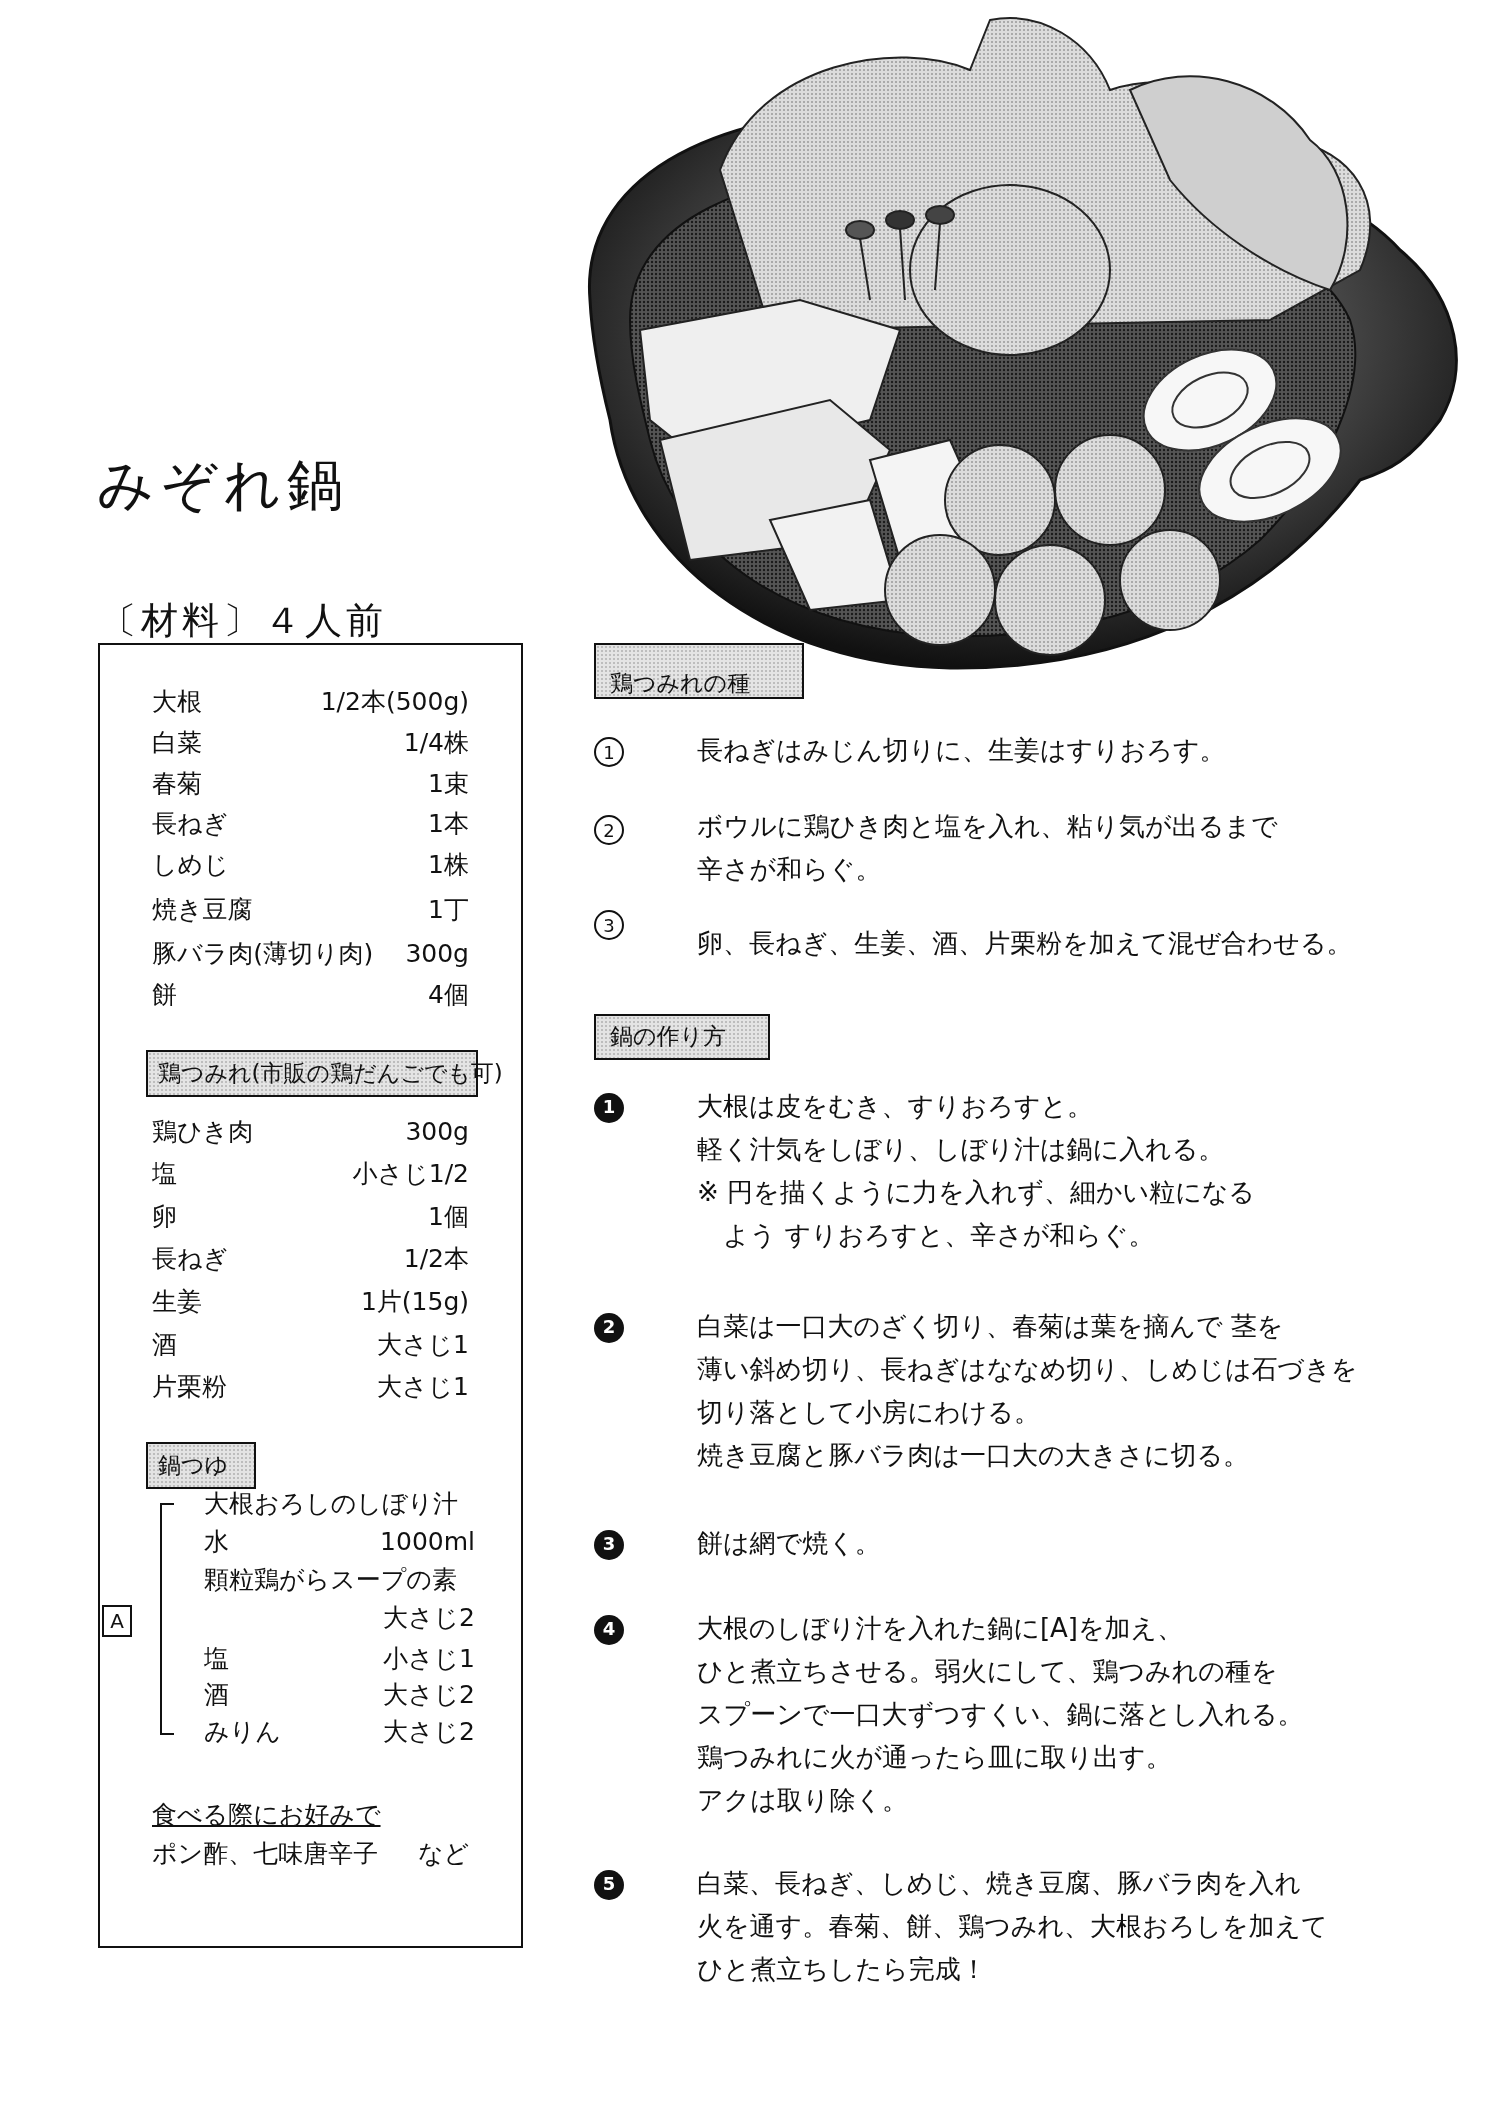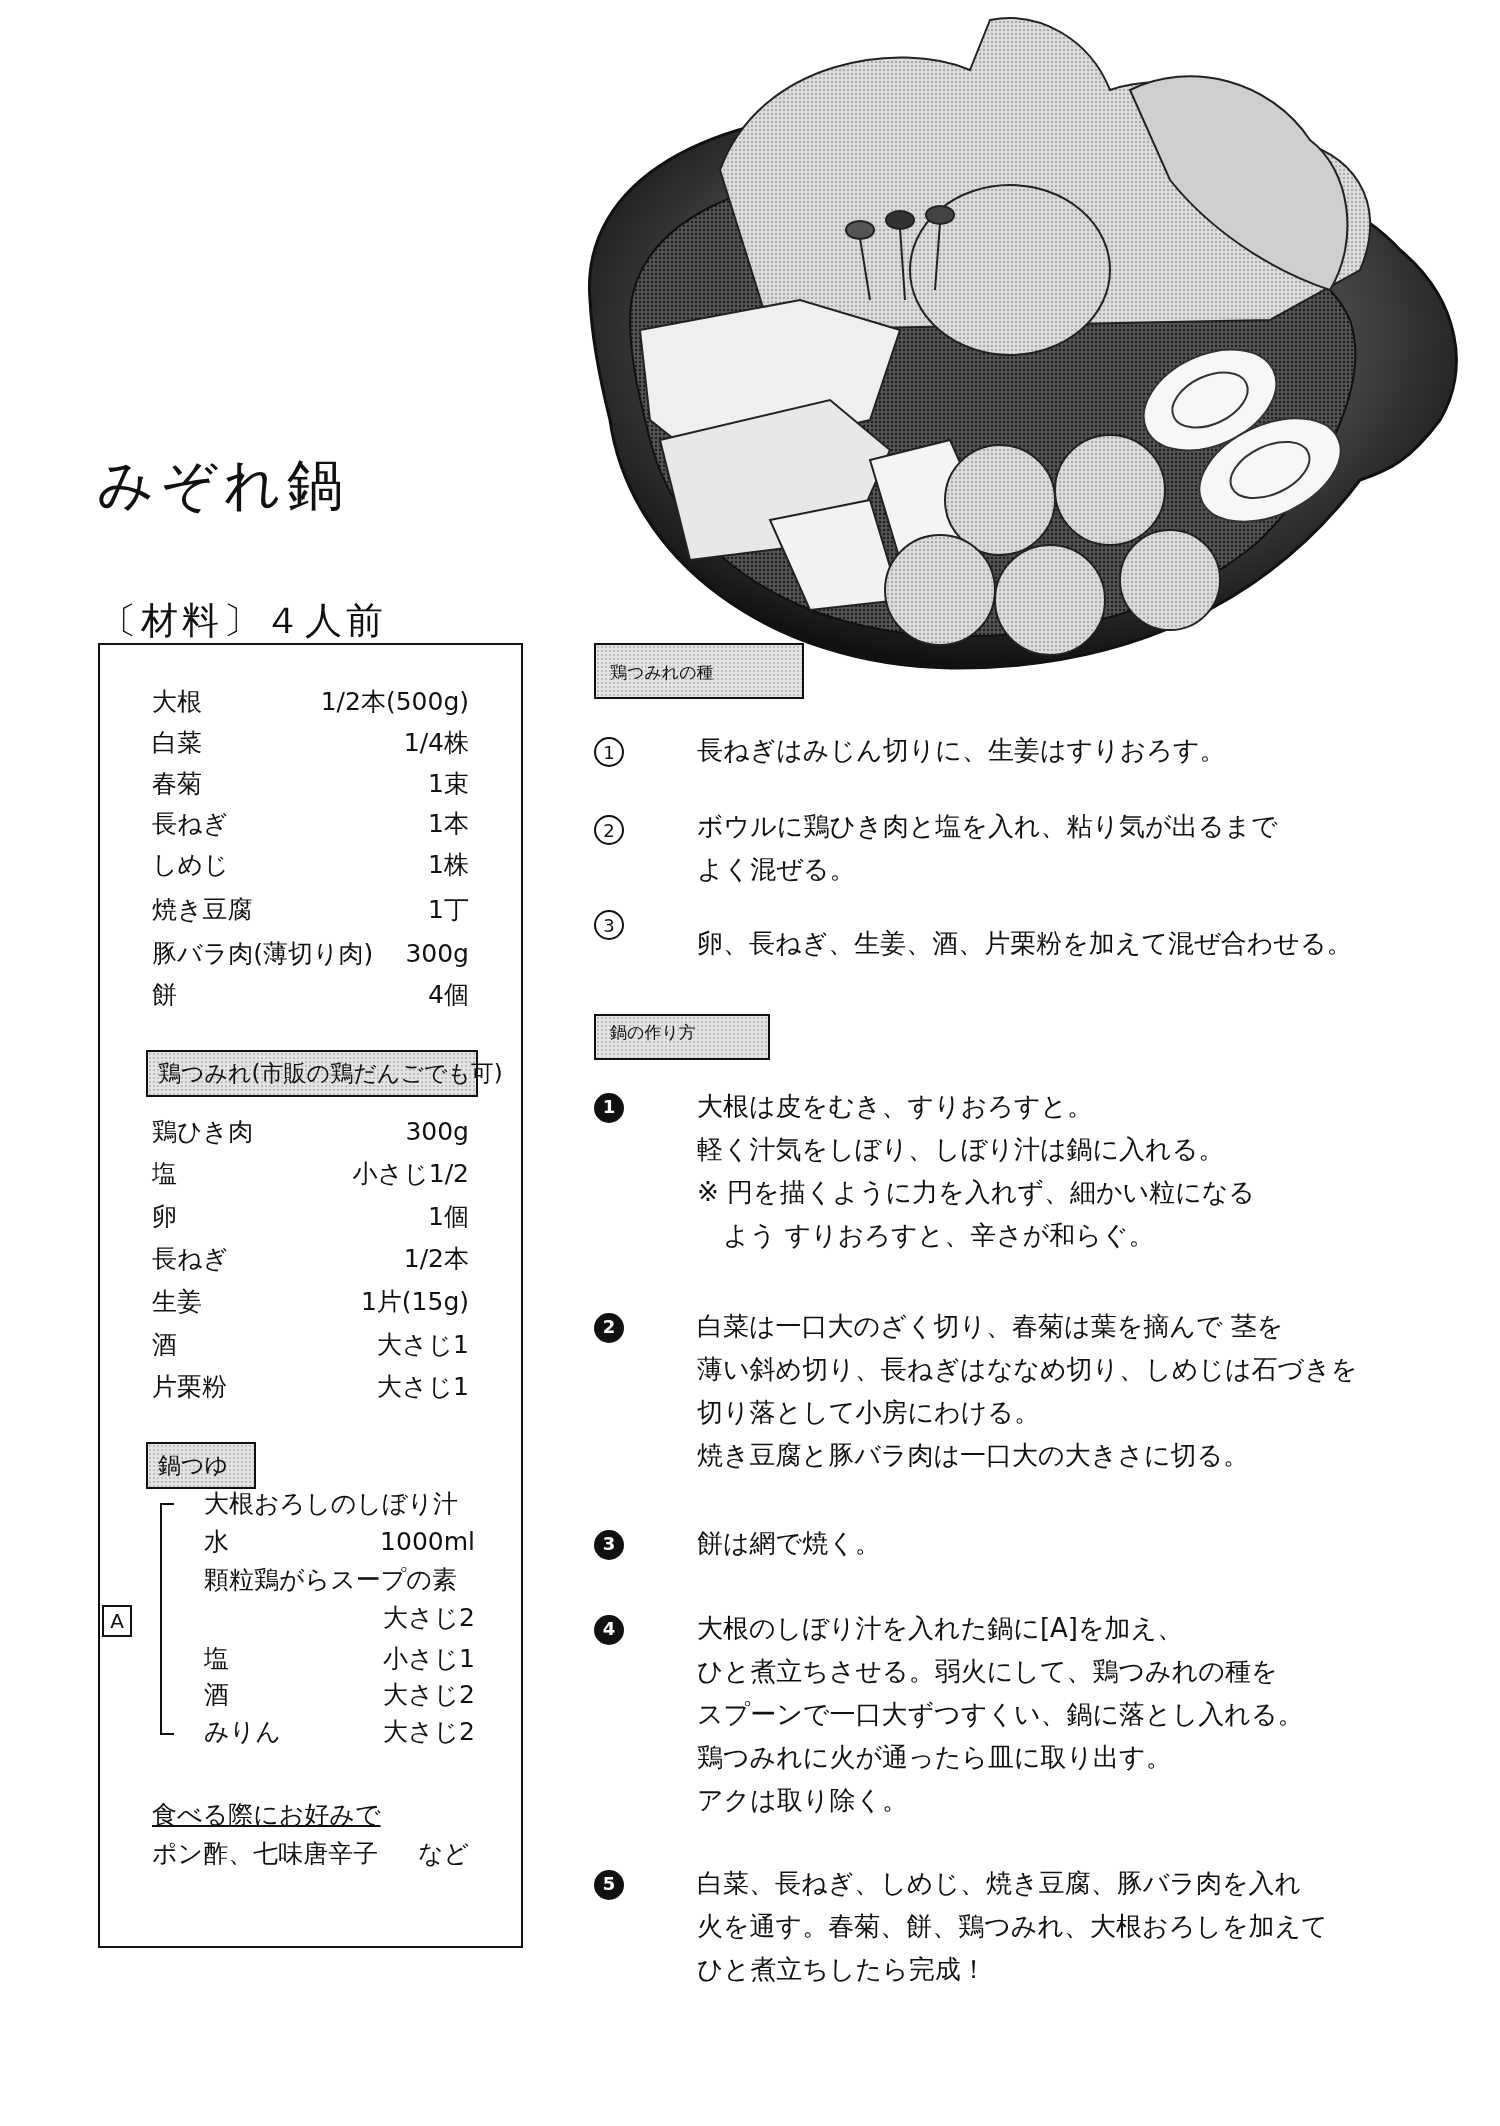--- a/index.html
+++ b/index.html
@@ -27,21 +27,21 @@
   .sub-head { position:absolute; font-size:23px; padding:6px 10px; white-space:nowrap; }
 
   .bracket { position:absolute; left:60px; top:858px; width:12px; height:228px;
              border-left:2.5px solid #111; border-top:2.5px solid #111; border-bottom:2.5px solid #111; }
   .a-badge { position:absolute; left:2px; top:960px; width:26px; height:28px; border:2px solid #111;
              font-size:20px; line-height:28px; text-align:center; }
 
   .note { position:absolute; left:52px; font-size:25px; }
 
   
-  .sec-box { position:absolute; font-size:17px; padding:16px 14px; white-space:nowrap; }
+  .sec-box { position:absolute; font-size:23px; padding:23px 14px; white-space:nowrap; }
   .step { position:absolute; left:594px; width:820px; }
   .step-num { position:absolute; left:0; width:30px; height:30px; border-radius:50%;
               font-size:18px; line-height:28px; text-align:center; box-sizing:border-box; }
   .step-num.outline { border:2.2px solid #111; background:#fff; color:#111; }
   .step-num.filled { background:#111; color:#fff; font-weight:bold; }
   .step-text { position:absolute; left:103px; right:0; font-size:26px; line-height:43px; }
   .step-text div { white-space:nowrap; }
 </style>
 </head>
 <body>
@@ -217,21 +217,21 @@
 <div class="step" style="top:737px;">
   <div class="step-num outline" style="top:0px;">1</div>
   <div class="step-text" style="top:-8px;">
     <div>長ねぎはみじん切りに、生姜はすりおろす。</div>
   </div>
 </div>
 <div class="step" style="top:815px;">
   <div class="step-num outline" style="top:0px;">2</div>
   <div class="step-text" style="top:-10px;">
     <div>ボウルに鶏ひき肉と塩を入れ、粘り気が出るまで</div>
-    <div>よく混ぜる。</div>
+    <div>辛さが和らぐ。</div>
   </div>
 </div>
 <div class="step" style="top:910px;">
   <div class="step-num outline" style="top:0px;">3</div>
   <div class="step-text" style="top:-8px;margin-top:20px;">
     <div>卵、長ねぎ、生姜、酒、片栗粉を加えて混ぜ合わせる。</div>
   </div>
 </div>
 
 <div class="sec-box shaded" style="left:594px; top:1014px; width:176px; height:46px; padding-top:5px;">鍋の作り方</div>

